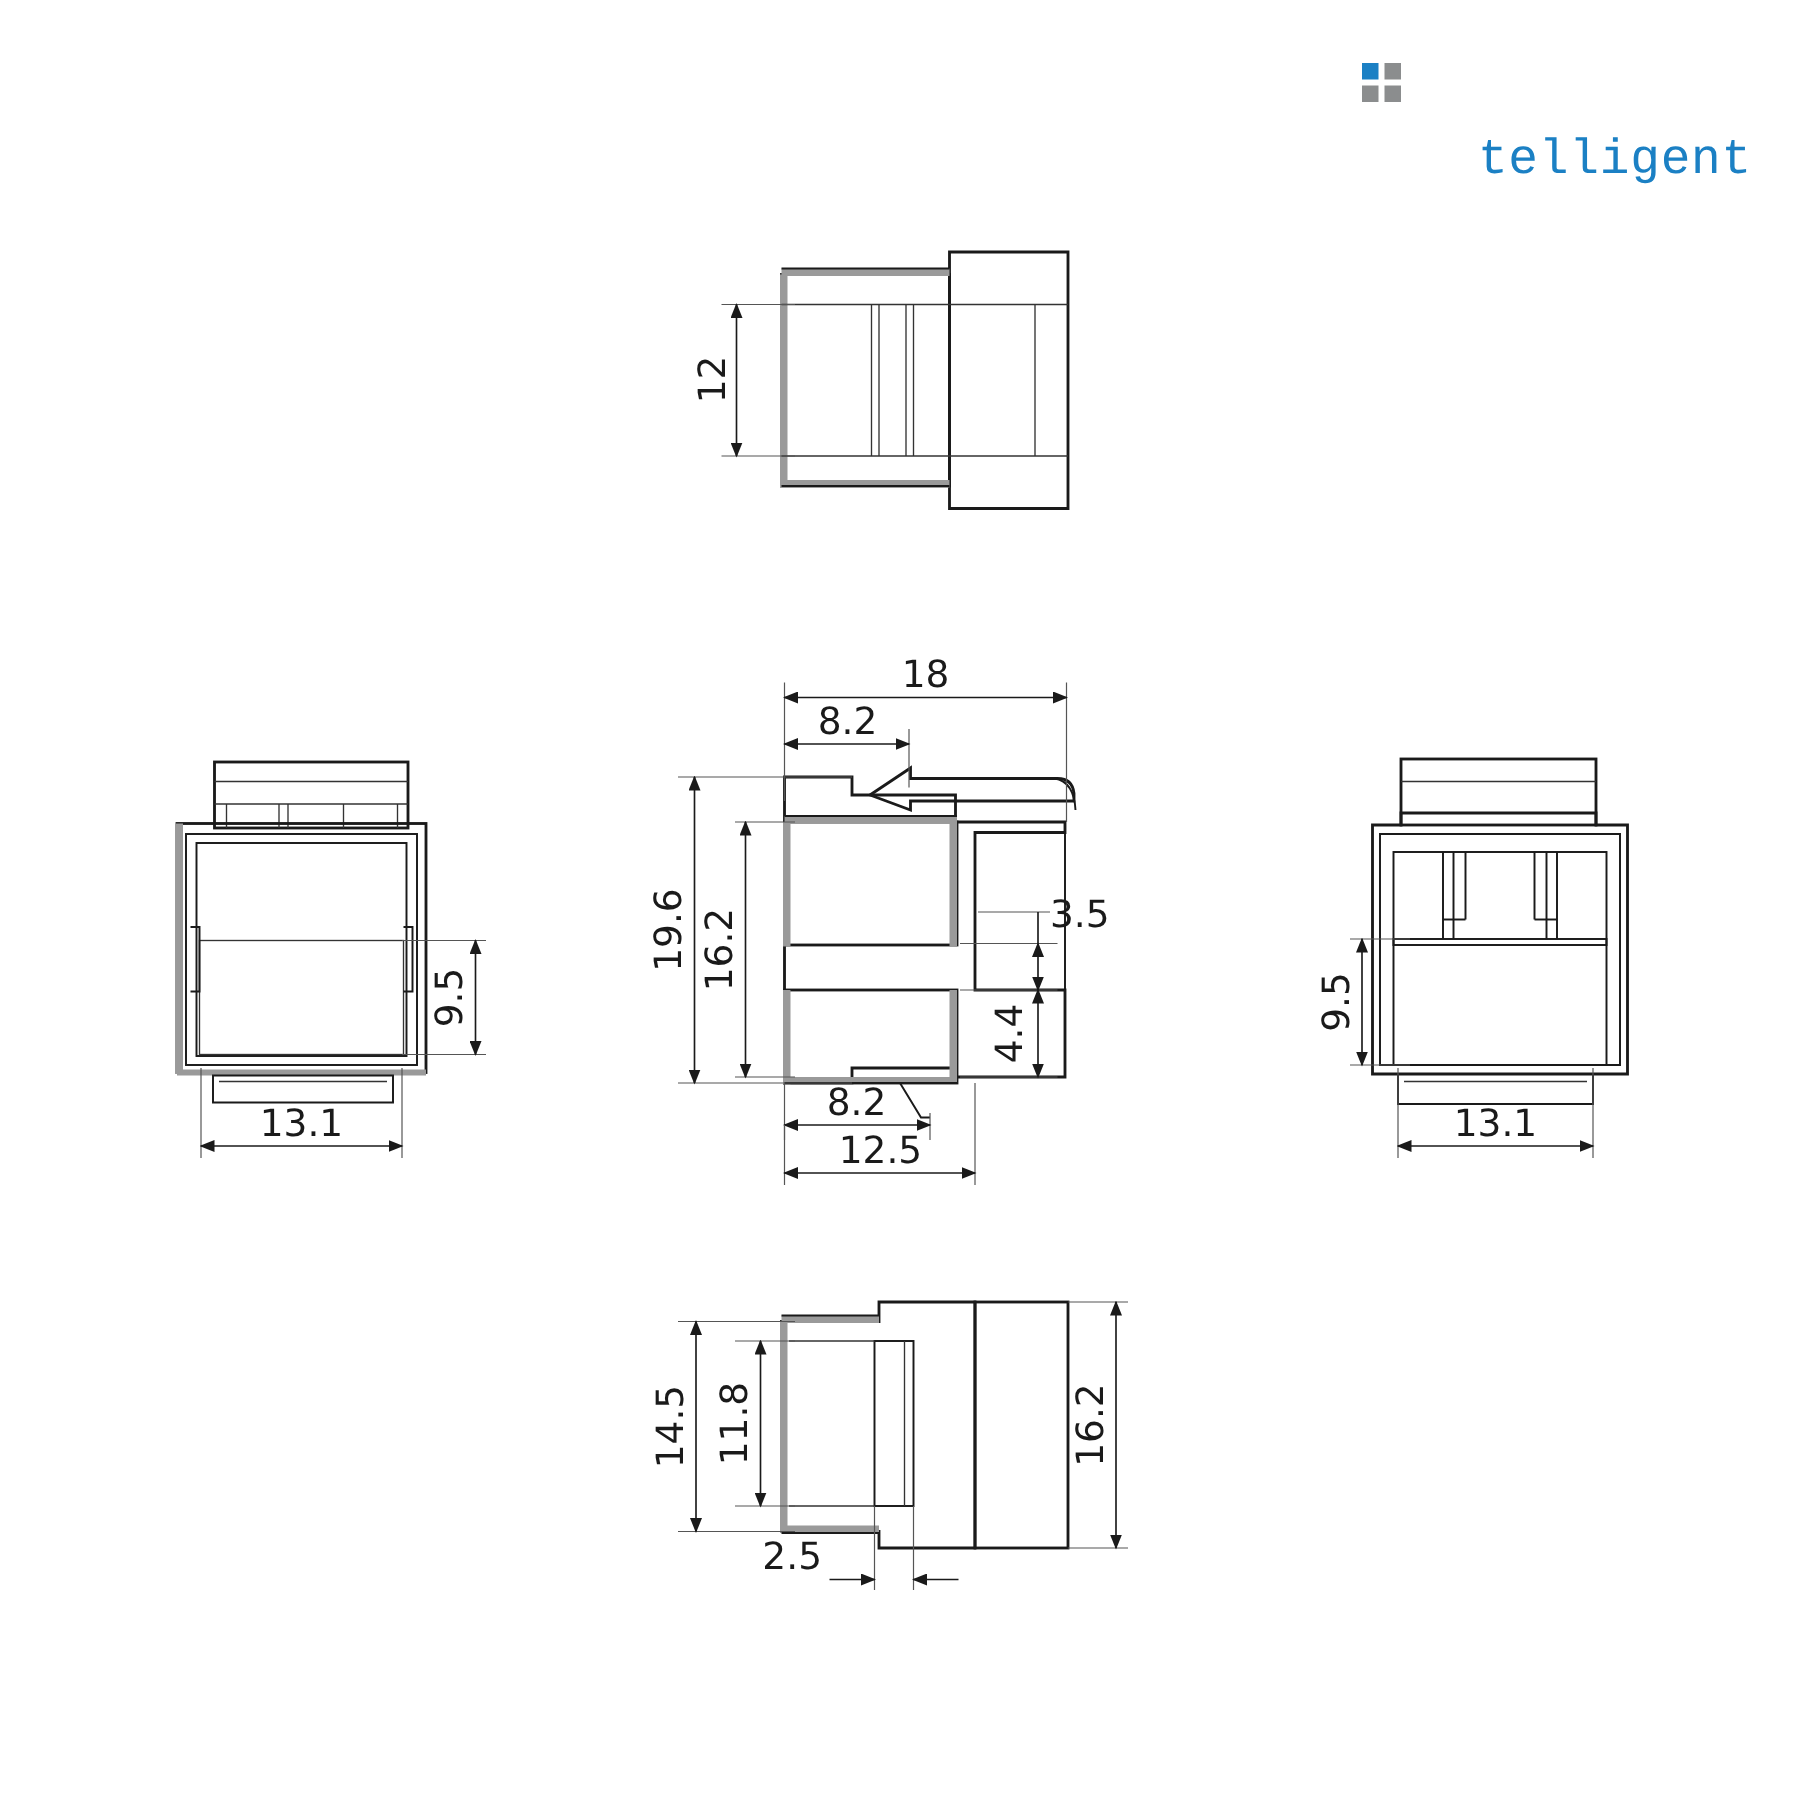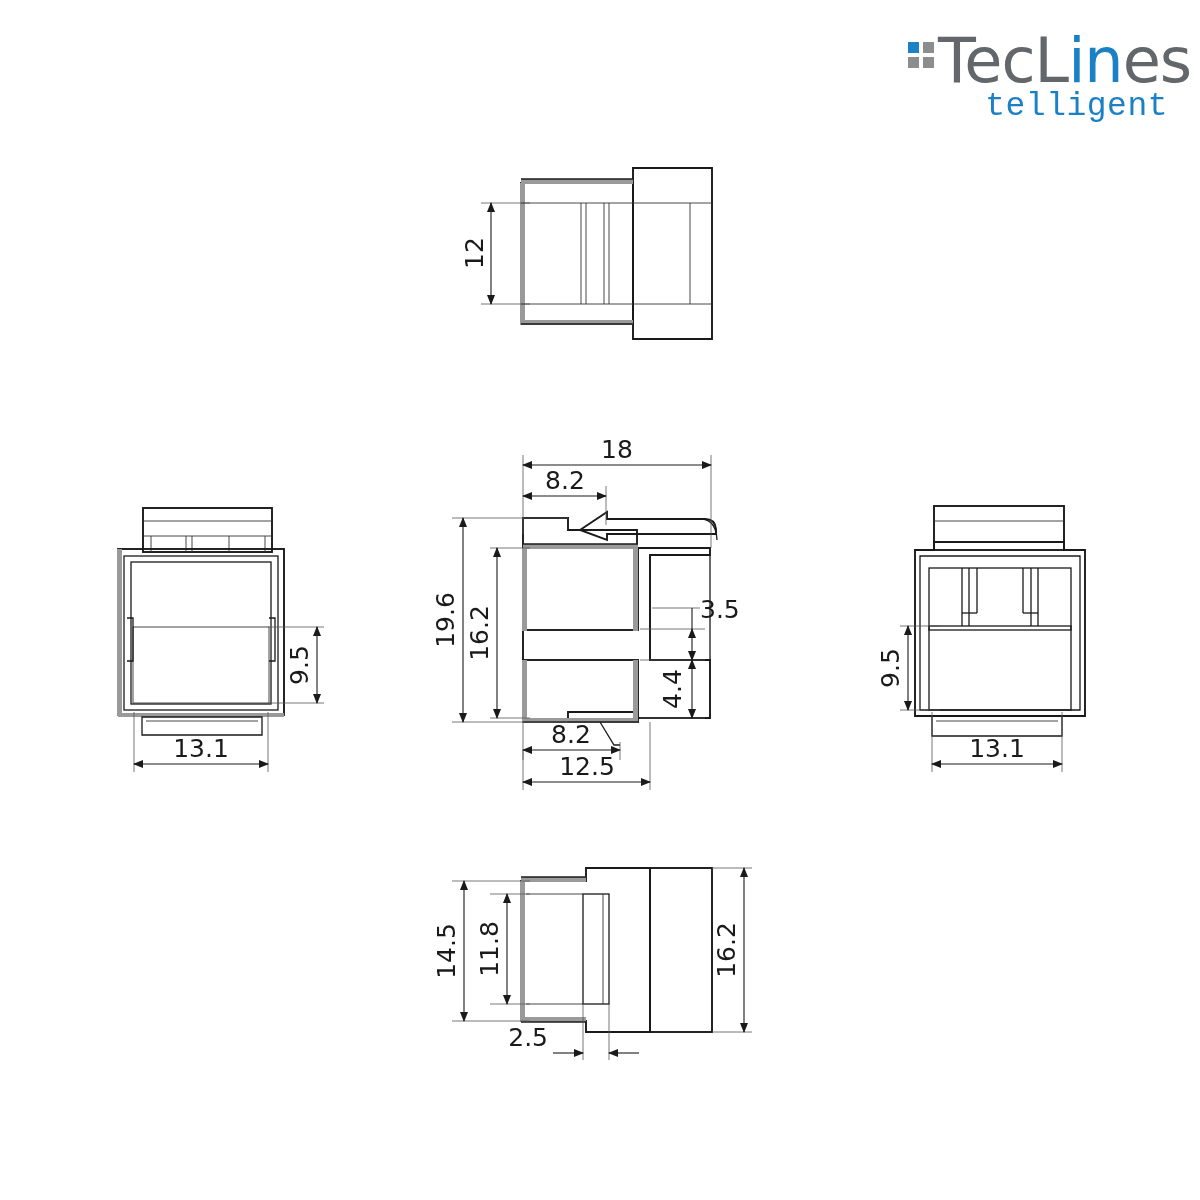--- a/index.html
+++ b/index.html
@@ -74,21 +74,20 @@
 </head>
 <body>
 
 <div id="logo">
   <div id="logo-grid">
     <div class="sq s1" style="background:#1b80c4"></div>
     <div class="sq s2" style="background:#8b8d8e"></div>
     <div class="sq s3" style="background:#8b8d8e"></div>
     <div class="sq s4" style="background:#8b8d8e"></div>
   </div>
-  <div id="logo-wordmark"><span style="color:#63666a">TecL</span><span style="color:#1b80c4">in</span><span style="color:#63666a">es</span></div>
   <div id="logo-sub" style="color:#1b80c4">telligent</div>
 </div>
 
 <div id="drawing">
 <svg width="1200" height="1200" viewBox="0 0 1200 1200" xmlns="http://www.w3.org/2000/svg">
   <defs>
     <marker id="ar" markerWidth="10" markerHeight="8" refX="9" refY="4" orient="auto" markerUnits="userSpaceOnUse">
       <path d="M0,0 L10,4 L0,8 z" fill="#1a1a1a"></path>
     </marker>
     <marker id="arS" markerWidth="10" markerHeight="8" refX="1" refY="4" orient="auto" markerUnits="userSpaceOnUse">

